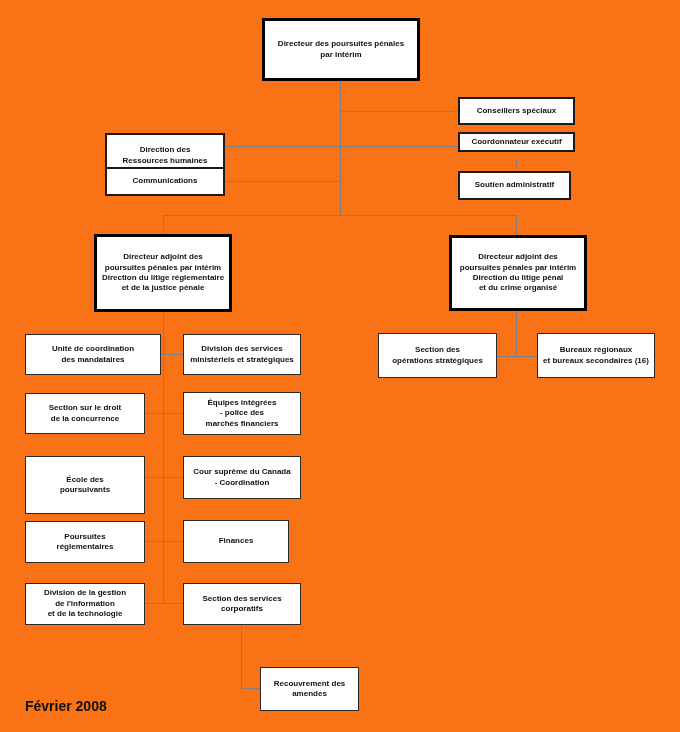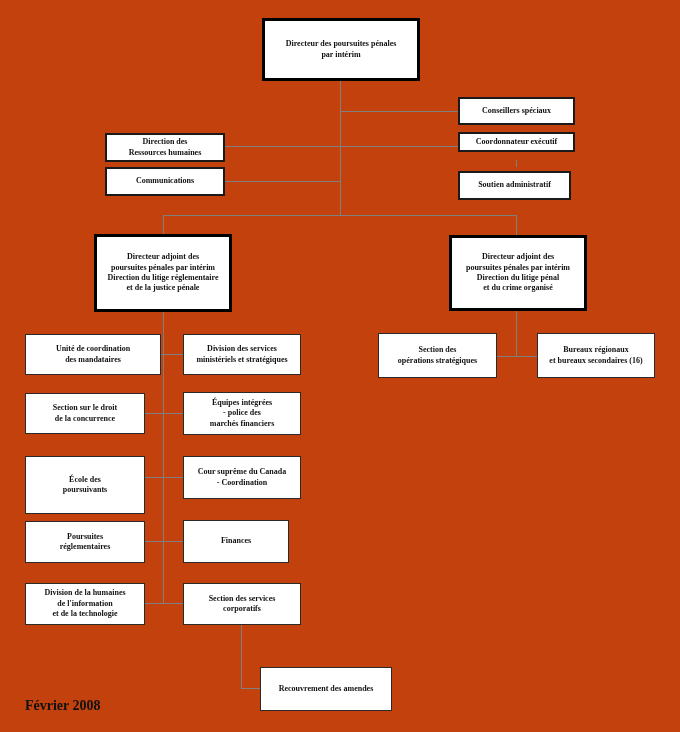--- a/index.html
+++ b/index.html
@@ -1,20 +1,20 @@
 <!DOCTYPE html>
 <html><head>
 <meta charset="utf-8">
 <style>
   html,body{margin:0;padding:0;background:#fff;}
   .canvas{
     position:relative;
     width:680px;height:732px;
-    background:#c2410c;
-    font-family:Liberation Serif, serif;
+    background:#f97316;
+    font-family:Liberation Sans, sans-serif;
     font-weight:bold;
     color:#111111;
   }
   
   .ln{position:absolute;background:#7f7f7f;}
   
   .node{
     position:absolute;
     box-sizing:border-box;
     background:#ffffff;
@@ -61,21 +61,21 @@
   <div class="ln" style="left:145px;top:541px;width:38px;height:1px"></div>
   <div class="ln" style="left:145px;top:603px;width:38px;height:1px"></div>
   <div class="ln" style="left:241px;top:625px;width:1px;height:64px"></div>
   <div class="ln" style="left:241px;top:688px;width:19px;height:1px"></div>
 
   <div class="node thick" style="left:262px;top:18px;width:158px;height:63px">
     <span>Directeur des poursuites pénales
 par intérim</span>
   </div>
 
-  <div class="node med" style="left:105px;top:133px;width:120px;height:29px">
+  <div class="node med" style="left:105px;top:133px;width:120px;height:45px">
     <span>Direction des
 Ressources humaines</span>
   </div>
   <div class="node med" style="left:105px;top:167px;width:120px;height:29px">
     <span>Communications</span>
   </div>
 
   <div class="node med" style="left:458px;top:97px;width:117px;height:28px">
     <span>Conseillers spéciaux</span>
   </div>
@@ -109,21 +109,21 @@
   </div>
   <div class="node thin" style="left:25px;top:456px;width:120px;height:58px">
     <span>École des
 poursuivants</span>
   </div>
   <div class="node thin" style="left:25px;top:521px;width:120px;height:42px">
     <span>Poursuites
 réglementaires</span>
   </div>
   <div class="node thin" style="left:25px;top:583px;width:120px;height:42px">
-    <span>Division de la humaines
+    <span>Division de la gestion
 de l'information
 et de la technologie</span>
   </div>
 
   <div class="node thin" style="left:183px;top:334px;width:118px;height:41px">
     <span>Division des services
 ministériels et stratégiques</span>
   </div>
   <div class="node thin" style="left:183px;top:392px;width:118px;height:43px">
     <span>Équipes intégrées
@@ -144,19 +144,19 @@
 
   <div class="node thin" style="left:378px;top:333px;width:119px;height:45px">
     <span>Section des
 opérations stratégiques</span>
   </div>
   <div class="node thin" style="left:537px;top:333px;width:118px;height:45px">
     <span>Bureaux régionaux
 et bureaux secondaires (16)</span>
   </div>
 
-  <div class="node thin" style="left:260px;top:667px;width:132px;height:44px">
+  <div class="node thin" style="left:260px;top:667px;width:99px;height:44px">
     <span>Recouvrement des amendes</span>
   </div>
 
   <div class="footer-date">Février 2008</div>
 
 </div>
 
 </body></html>

